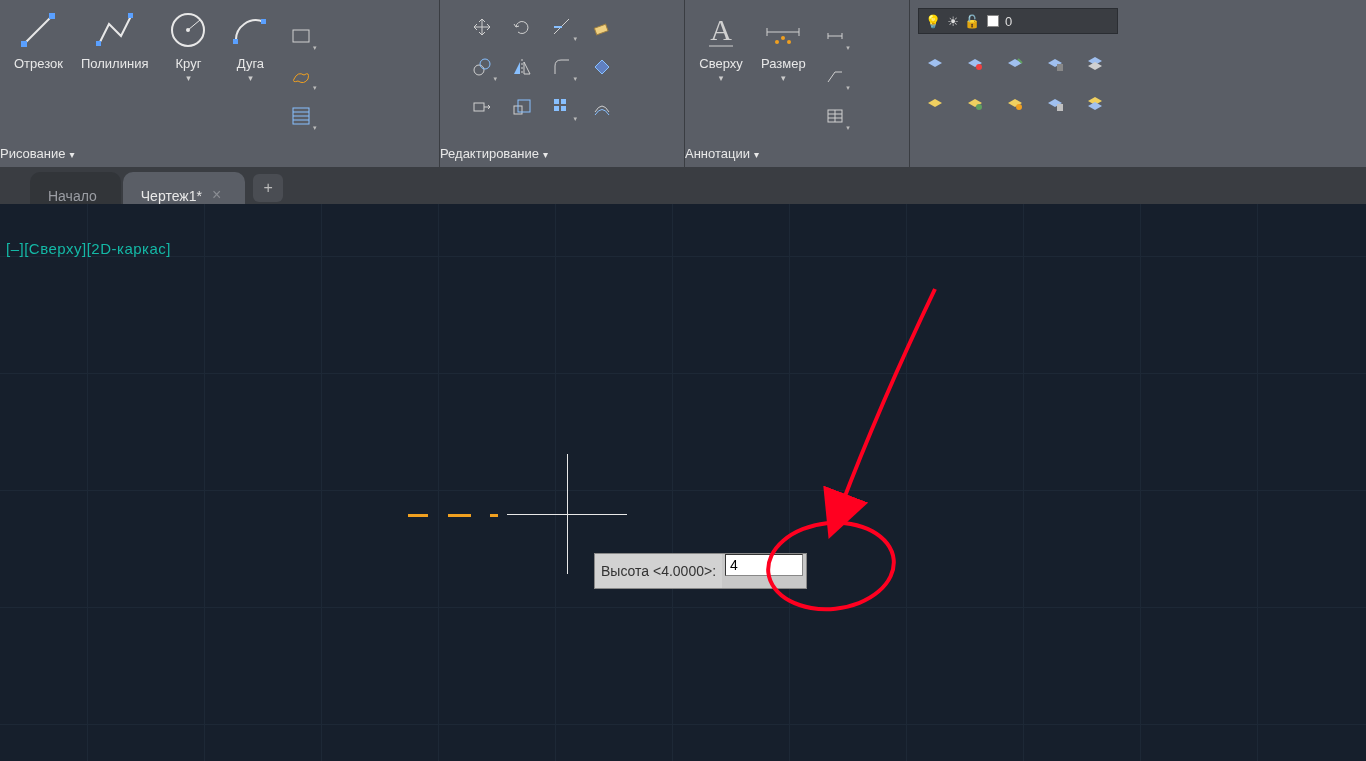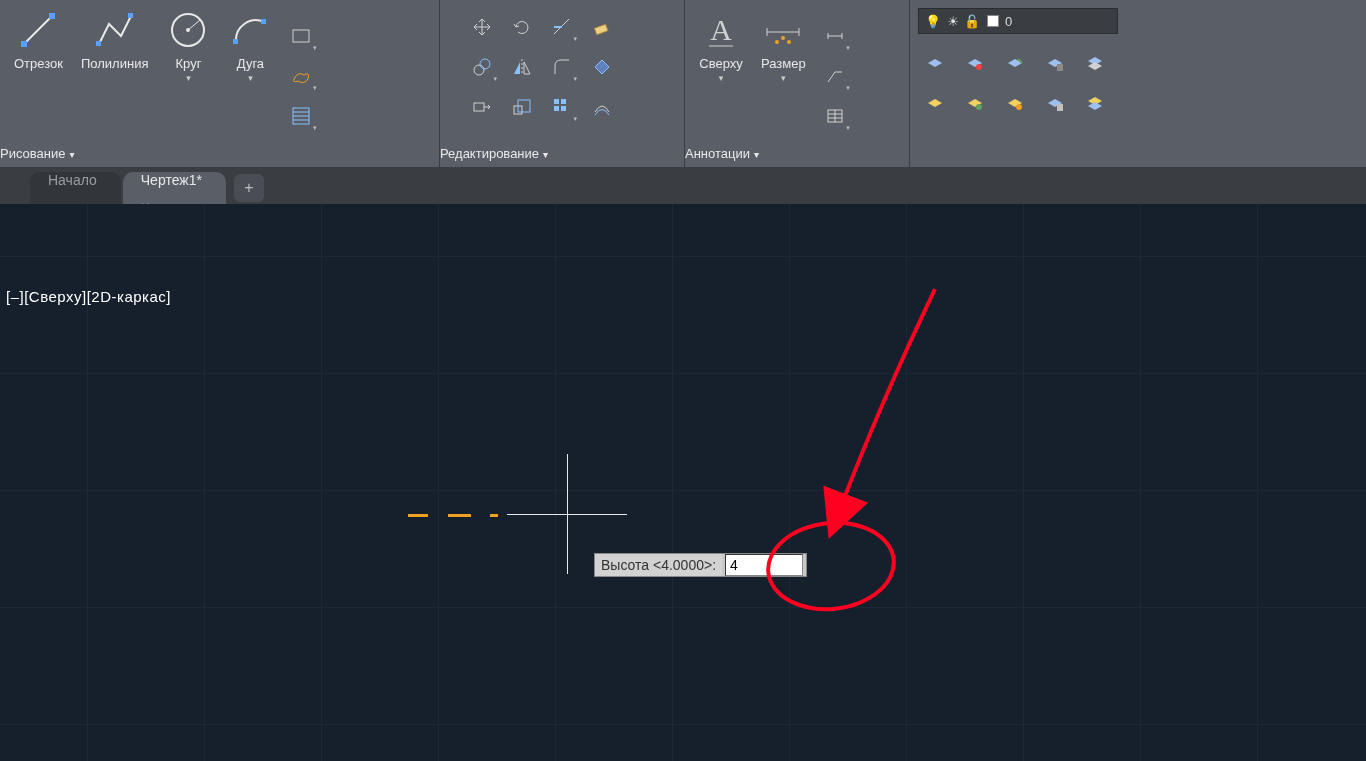--- a/index.html
+++ b/index.html
@@ -111,37 +111,36 @@
   background: #3a3d42;
   height: 36px;
   display: flex;
   align-items: flex-end;
   padding-left: 30px;
 }
 .tab {
   height: 32px;
   padding: 0 24px 0 18px;
   display: flex;
-  align-items: flex-start;
+  align-items: flex-end;
   gap: 10px;
   color: #9a9da3;
   font-size: 14px;
   border-top-left-radius: 10px;
   border-top-right-radius: 10px;
   margin-right: 2px;
   background: #4a4d53;
   position: relative;
 }
 .tab.home {
   background: #323539;
 }
 .tab.active {
   background: #5a5e66;
   color: #e8e8e8;
-  flex-direction: column;
 }
 .tab-close {
   color: #8a8d93;
   font-size: 16px;
   cursor: pointer;
 }
 .tab-add {
   width: 30px;
   height: 28px;
   background: #4a4d53;
@@ -165,24 +164,23 @@
   background-image:
     linear-gradient(#1d2836 1px, transparent 1px),
     linear-gradient(90deg, #1d2836 1px, transparent 1px);
   background-size: 117px 117px;
   background-position: -30px -65px;
 }
 .view-label {
   position: absolute;
   top: 36px;
   left: 6px;
-  color: #ffffff;
+  color: #14b8a6;
   font-size: 15px;
   letter-spacing: 0.5px;
-  margin-top: 48px;
 }
 .crosshair {
   position: absolute;
   left: 567px;
   top: 310px;
   pointer-events: none;
 }
 .crosshair .h { position: absolute; width: 120px; height: 1px; background: #e8e8e8; left: -60px; top: 0; }
 .crosshair .v { position: absolute; width: 1px; height: 120px; background: #e8e8e8; left: 0; top: -60px; }
 .dash-line {
@@ -192,24 +190,24 @@
   width: 90px;
   height: 2px;
   border-top: 3px dashed #f0a020;
   border-image: repeating-linear-gradient(90deg, #f0a020 0 22px, transparent 22px 40px) 3;
 }
 .prompt-box {
   position: absolute;
   top: 349px;
   left: 594px;
   display: flex;
-  align-items: center;
+  align-items: flex-start;
   background: #c8c8c8;
   border: 1px solid #888;
-  height: 24px;
+  height: 36px;
   font-size: 14px;
 }
 .prompt-label {
   padding: 0 6px;
   color: #333;
   background: #d2d2d2;
   height: 100%;
   display: flex;
   align-items: center;
 }

